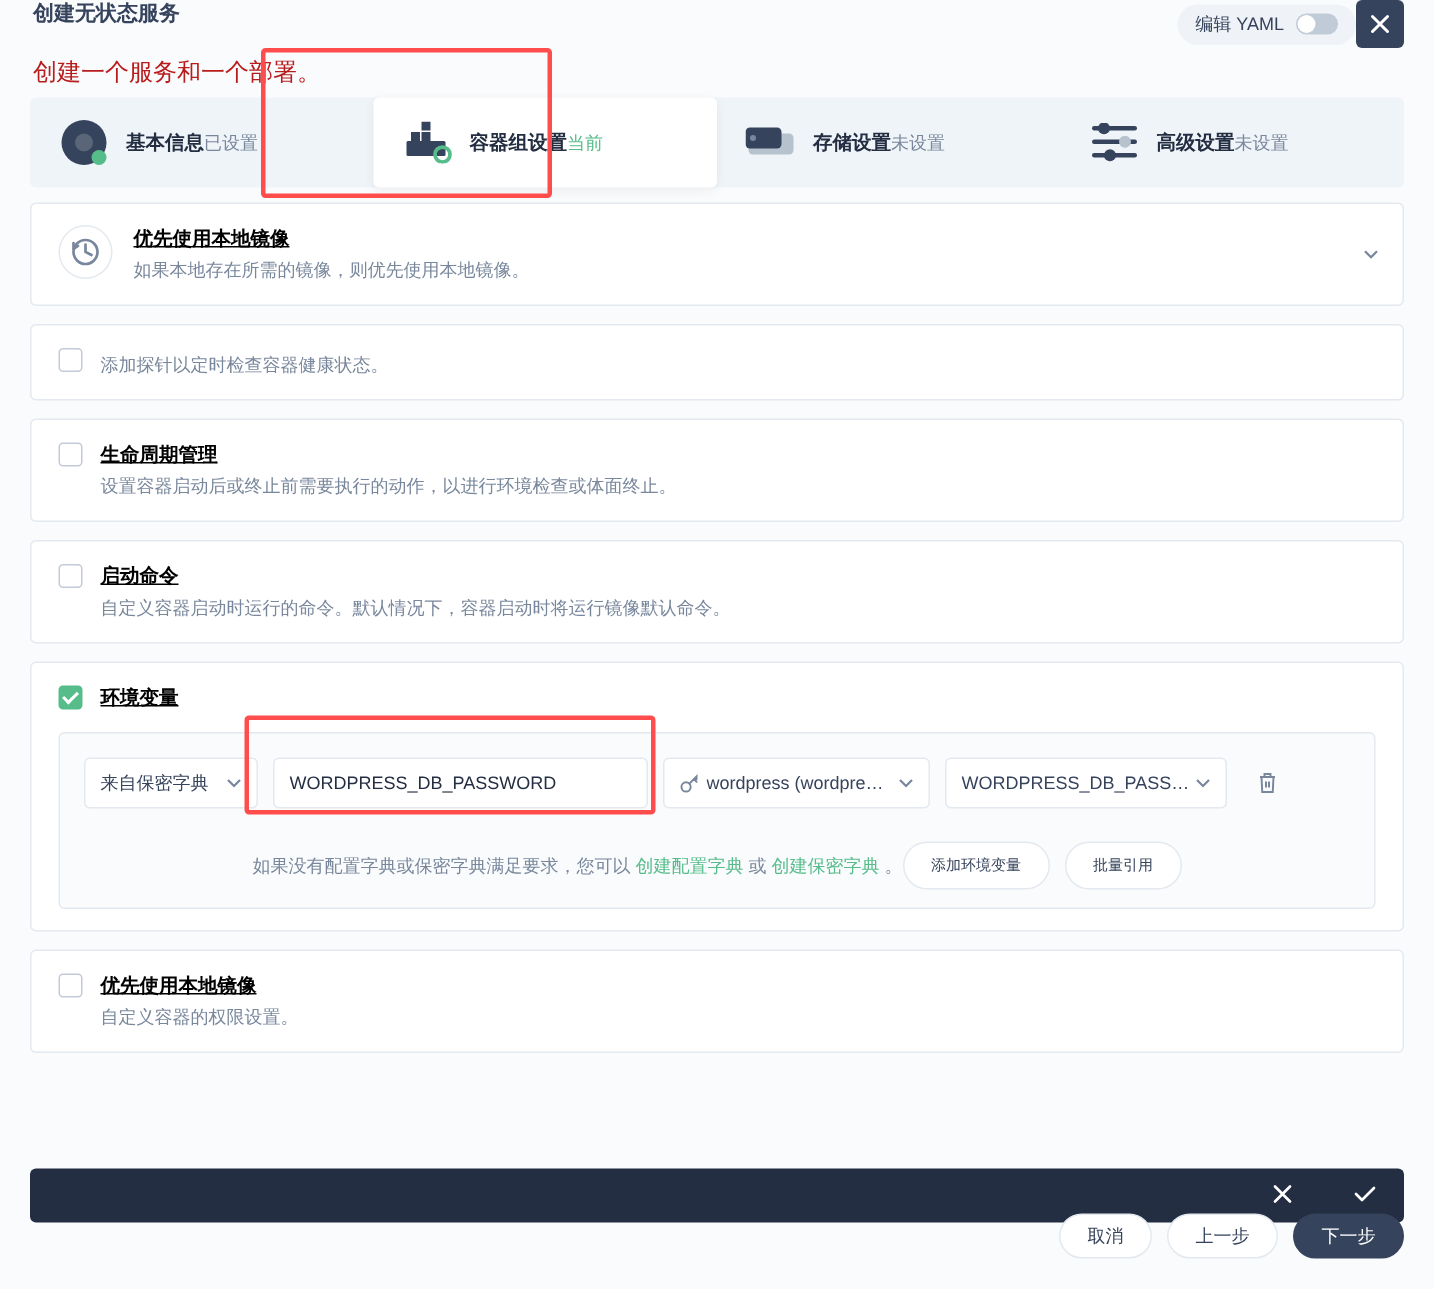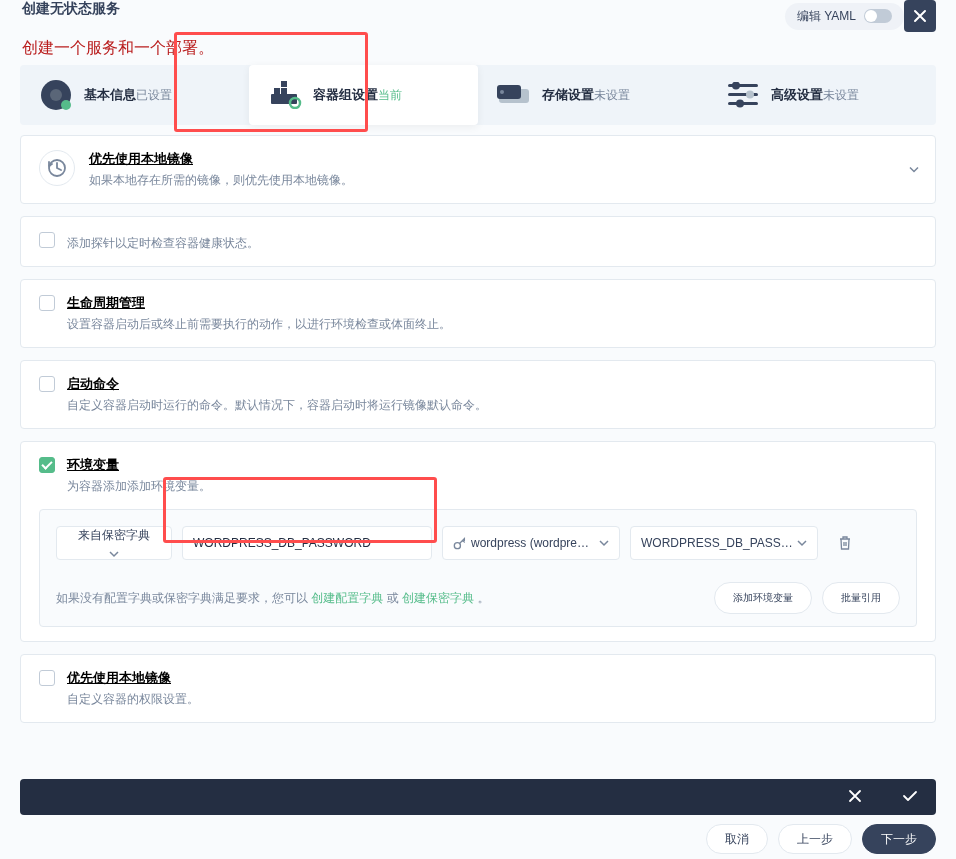--- a/index.html
+++ b/index.html
@@ -38,41 +38,41 @@
 .section-body { flex: 1; }
 .section-title { font-size: 13px; font-weight: 600; color: #000000; text-decoration: underline; }
 .section-desc { font-size: 12px; color: #79879c; margin-top: 4px; }
 .section-expand { position: absolute; right: 16px; top: 50%; transform: translateY(-50%); cursor: pointer; }
 
 .local-img-icon { width: 36px; height: 36px; border-radius: 50%; border: 1px solid #e3e9ef; display: flex; align-items: center; justify-content: center; flex-shrink: 0; }
 
 .env-content { margin-top: 14px; background: #f9fbfd; border: 1px solid #e3e9ef; border-radius: 4px; padding: 16px 16px 12px 16px; }
 .env-row { display: flex; align-items: center; gap: 10px; position: relative; }
 .env-field { height: 34px; border: 1px solid #e3e9ef; border-radius: 4px; background: #fff; display: flex; align-items: center; padding: 0 10px; font-size: 12px; color: #36435c; }
-.env-select { width: 116px; justify-content: space-between; cursor: pointer; flex-shrink: 0; font-weight: 500; flex-direction: column; }
+.env-select { width: 116px; justify-content: space-between; cursor: pointer; flex-shrink: 0; font-weight: 500; }
 .env-input { width: 250px; flex-shrink: 0; }
 .env-input input { border: none; outline: none; width: 100%; font-size: 12px; font-family: inherit; color: #242e42; font-weight: 500; }
 .env-secret { width: 178px; justify-content: space-between; cursor: pointer; flex-shrink: 0; gap: 4px; }
 .env-secret-text { overflow: hidden; text-overflow: ellipsis; white-space: nowrap; flex: 1; }
 .env-key { width: 188px; justify-content: space-between; cursor: pointer; flex-shrink: 0; }
 .env-key-text { overflow: hidden; text-overflow: ellipsis; white-space: nowrap; flex: 1; font-weight: 500; }
 .env-delete { width: 34px; height: 34px; border-radius: 4px; display: flex; align-items: center; justify-content: center; cursor: pointer; }
 
 .highlight-input { position: absolute; left: 163px; top: 477px; width: 274px; height: 66px; border: 3px solid #ff4d4d; border-radius: 3px; pointer-events: none; z-index: 5; }
 
-.env-hint { font-size: 12px; color: #79879c; margin-top: 22px; display: flex; justify-content: space-between; align-items: center; }
+.env-hint { font-size: 12px; color: #79879c; margin-top: 22px; display: flex; justify-content: center; align-items: center; }
 .env-hint a { color: #55bc8a; text-decoration: none; cursor: pointer; }
 .env-actions { display: flex; gap: 10px; }
 .env-btn { height: 32px; padding: 0 18px; border: 1px solid #e3e9ef; border-radius: 16px; background: #fff; font-size: 10px; color: #36435c; cursor: pointer; display: flex; align-items: center; font-weight: 500; }
 
 .validation-bar { position: absolute; left: 20px; right: 20px; bottom: 44px; height: 36px; background: #242e42; border-radius: 4px; display: flex; align-items: center; justify-content: flex-end; padding: 0 18px; gap: 40px; }
 .validation-bar .v-close { cursor: pointer; }
 .validation-bar .v-check { cursor: pointer; }
 
-.footer { position: absolute; left: 20px; right: 20px; bottom: 0; height: 40px; display: flex; justify-content: flex-end; align-items: center; gap: 10px; }
+.footer { position: absolute; left: 20px; right: 20px; bottom: 15px; height: 40px; display: flex; justify-content: flex-end; align-items: center; gap: 10px; }
 .f-btn { height: 30px; padding: 0 18px; border: 1px solid #e3e9ef; border-radius: 15px; background: #fff; font-size: 12px; color: #36435c; cursor: pointer; display: flex; align-items: center; font-weight: 500; }
 .f-btn.primary { background: #36435c; color: #fff; border-color: #36435c; }
 
 .chev { width: 10px; height: 10px; }
 .key-icon { width: 14px; height: 14px; flex-shrink: 0; }
 </style>
 </head>
 <body>
 
 <div class="header">
@@ -205,21 +205,20 @@
         <div class="section-desc">自定义容器启动时运行的命令。默认情况下，容器启动时将运行镜像默认命令。</div>
       </div>
     </div>
   </div>
 
   <div class="section">
     <div class="section-head">
       <div class="section-check checked"></div>
       <div class="section-body">
         <div class="section-title">环境变量</div>
-        <div class="section-desc">为容器添加添加环境变量。</div>
       </div>
     </div>
     <div class="env-content">
       <div class="env-row">
 
         <div class="env-field env-select">
           <span>来自保密字典</span>
           <svg class="chev" viewBox="0 0 10 10" fill="none" stroke="#79879c" stroke-width="1.5">
               <path d="M1 3 L5 7 L9 3"></path>
             </svg>

